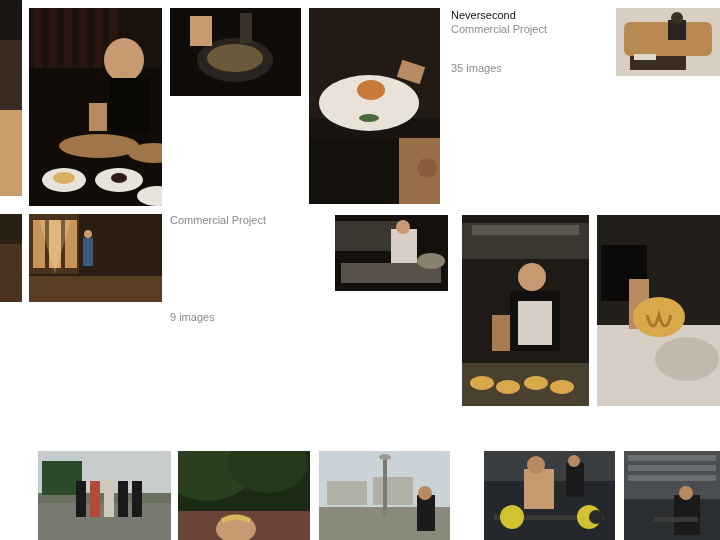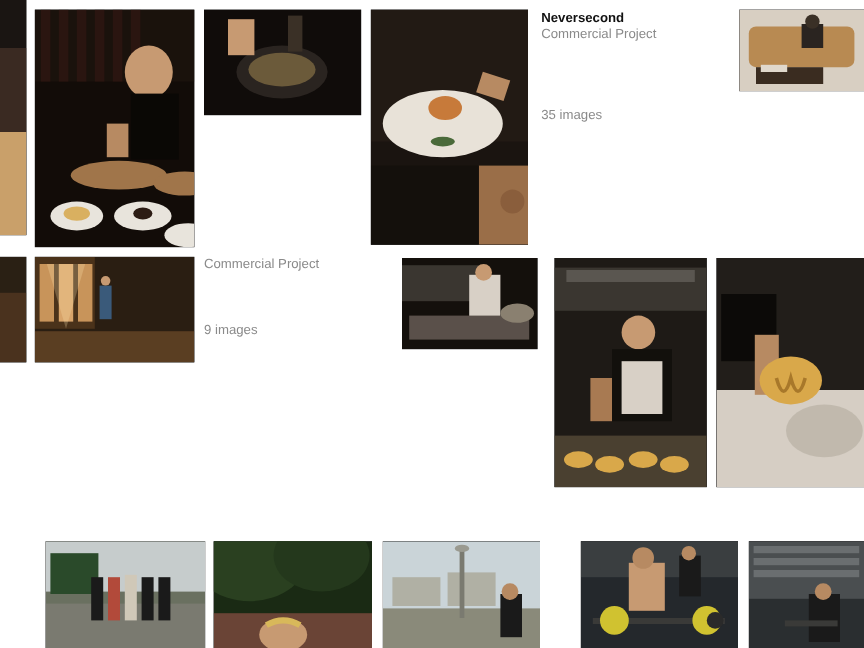--- a/index.html
+++ b/index.html
@@ -1,20 +1,20 @@
 <!DOCTYPE html>
 <html><head>
 <meta charset="utf-8">
 <style>
   html,body{margin:0;padding:0;width:720px;height:540px;overflow:hidden;font-family:-apple-system,BlinkMacSystemFont,"Helvetica Neue",Arial,sans-serif;background:#fff;color:#111;font-size:11px;line-height:1.3}
   .stage{position:relative;width:720px;height:540px}
   .tile{position:absolute;background:#111;overflow:hidden}
   .tile svg{position:absolute;inset:0;width:100%;height:100%;display:block}
   .cap{position:absolute}
-  .cap .title{color:#111;font-weight:700}
+  .cap .title{color:#111;font-weight:400}
   .cap .sub{color:#8a8a8a}
   .cap .count{color:#8a8a8a;margin-top:28px;display:block}
 </style>
 </head>
 <body>
 
 <div class="stage">
 
   <div class="tile" style="left:0;top:8;width:22px;height:196px">
     <svg viewBox="0 0 22 196" preserveAspectRatio="none">
@@ -67,21 +67,21 @@
       <rect x="90" y="55" width="24" height="18" fill="#b78a62" transform="rotate(18 102 64)"></rect>
       <rect x="90" y="130" width="41" height="66" fill="#9a6e48"></rect>
       <ellipse cx="118" cy="160" rx="10" ry="10" fill="#8a5e3c"></ellipse>
       <rect x="0" y="130" width="90" height="66" fill="#14100c"></rect>
     </svg>
   </div>
 
   <div class="cap" style="left:451px;top:8px;width:150px">
     <div class="title">Neversecond</div>
     <div class="sub">Commercial Project</div>
-    <span class="count" style="margin-top:52px">35 images</span>
+    <span class="count" style="margin-top:24px">35 images</span>
   </div>
 
   <div class="tile" style="left:616px;top:8px;width:104px;height:68px">
     <svg viewBox="0 0 104 68" preserveAspectRatio="none">
       <rect width="104" height="68" fill="#d8cfc2"></rect>
       <rect x="8" y="14" width="88" height="34" rx="6" fill="#b88a52"></rect>
       <rect x="52" y="12" width="18" height="20" fill="#2a2420"></rect>
       <ellipse cx="61" cy="10" rx="6" ry="6" fill="#3a3026"></ellipse>
       <rect x="14" y="48" width="56" height="14" fill="#3a2c20"></rect>
       <rect x="18" y="46" width="22" height="6" fill="#e0d8cc"></rect>
@@ -104,21 +104,21 @@
         <rect x="36" y="6" width="12" height="48" fill="#c8945a"></rect>
       <polygon points="10,6 26,60 42,6" fill="rgba(255,230,180,0.25)"></polygon>
       <rect x="54" y="24" width="10" height="28" fill="#3a5a7a"></rect>
       <ellipse cx="59" cy="20" rx="4" ry="4" fill="#c79a72"></ellipse>
       <rect x="0" y="62" width="133" height="26" fill="#5a3e22"></rect>
     </svg>
   </div>
 
   <div class="cap" style="left:170px;top:213px;width:160px">
     <div class="sub">Commercial Project</div>
-    <span class="count" style="margin-top:41px">9 images</span>
+    <span class="count" style="margin-top:83px">9 images</span>
   </div>
 
   <div class="tile" style="left:335px;top:215px;width:113px;height:76px">
     <svg viewBox="0 0 113 76" preserveAspectRatio="none">
       <rect width="113" height="76" fill="#14100c"></rect>
       <rect x="0" y="6" width="70" height="30" fill="#3a3630"></rect>
       <rect x="56" y="14" width="26" height="36" fill="#d8d0c6"></rect>
       <ellipse cx="68" cy="12" rx="7" ry="7" fill="#c79a72"></ellipse>
       <rect x="6" y="48" width="100" height="20" fill="#5a504a"></rect>
       <ellipse cx="96" cy="46" rx="14" ry="8" fill="#8a8070"></ellipse>

